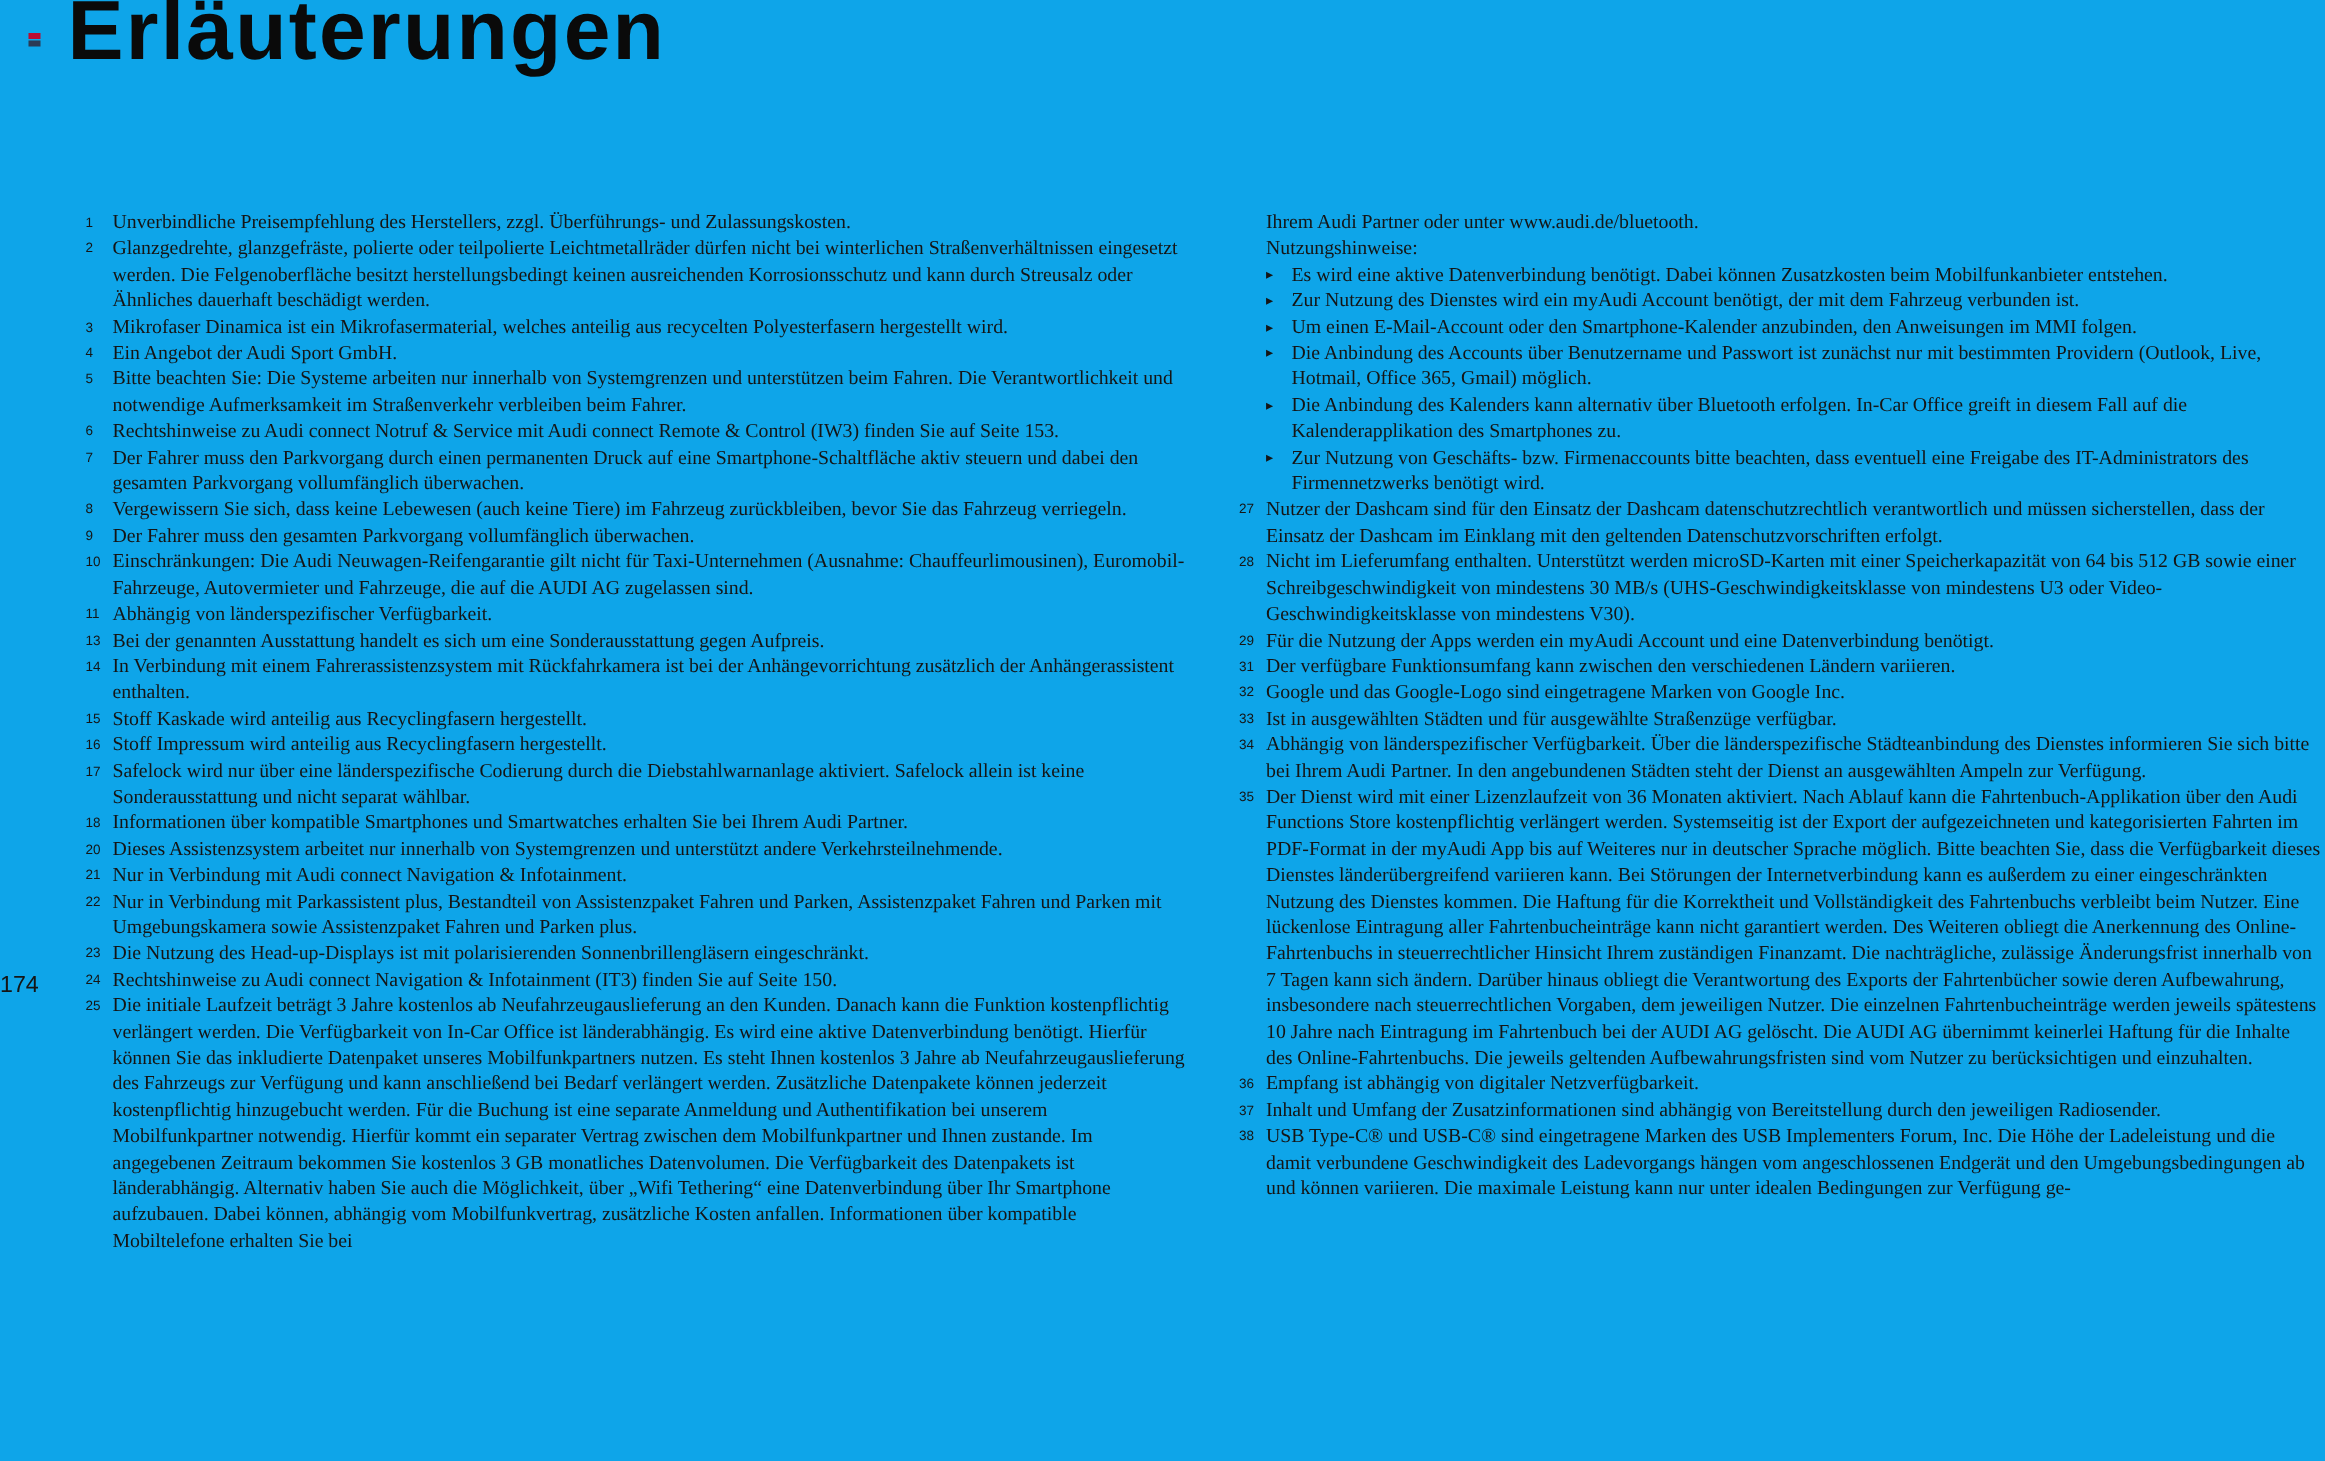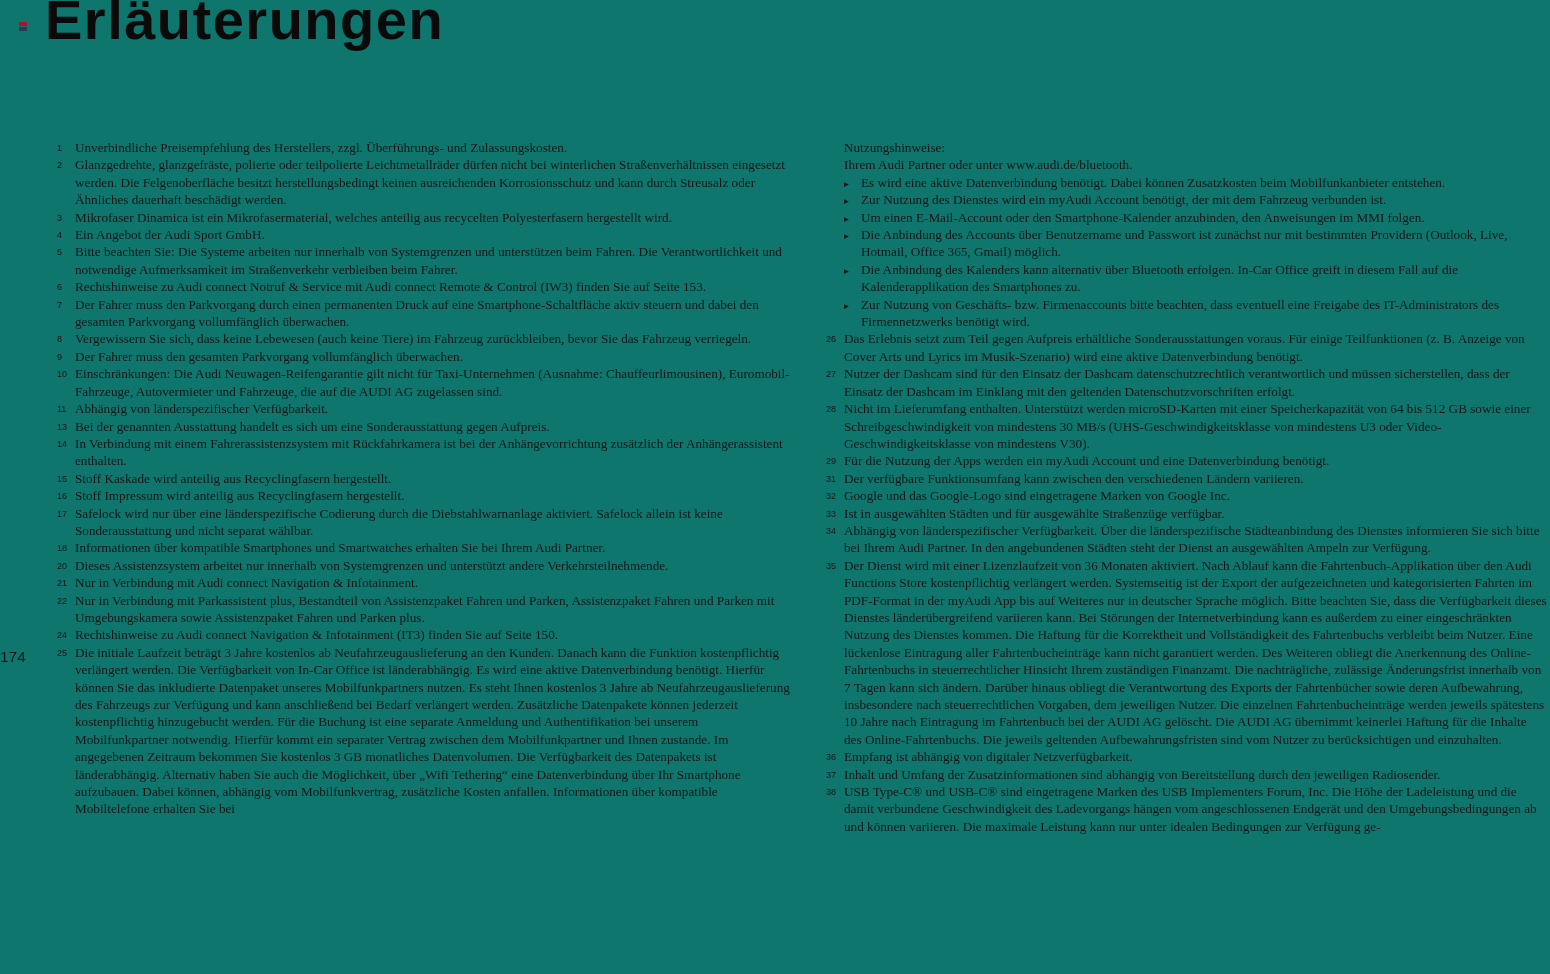--- a/index.html
+++ b/index.html
@@ -6,21 +6,21 @@
   html, body { margin: 0; padding: 0; }
   body {
     background: #ffffff;
     font-family: "Liberation Sans", "DejaVu Sans", sans-serif;
     color: #151515;
   }
   .page {
     position: relative;
     width: 1550px;
     height: 974px;
-    background: #0f766e;
+    background: #0ea5e9;
     overflow: hidden;
   }
   .title {
     position: absolute;
     top: -13px;
     left: 45px;
     margin: 0;
     font-size: 56px;
     font-weight: 700;
     letter-spacing: 1.5px;
@@ -160,38 +160,42 @@
       </div>
       <div class="item fn">
         <span class="num">21</span>
         <span class="txt">Nur in Verbindung mit Audi connect Navigation &amp; Infotainment.</span>
       </div>
       <div class="item fn">
         <span class="num">22</span>
         <span class="txt">Nur in Verbindung mit Parkassistent plus, Bestandteil von Assistenzpaket Fahren und Parken, Assistenzpaket Fahren und Parken mit Umgebungskamera sowie Assistenzpaket Fahren und Parken plus.</span>
       </div>
       <div class="item fn">
+        <span class="num">23</span>
+        <span class="txt">Die Nutzung des Head-up-Displays ist mit polarisierenden Sonnenbrillengläsern eingeschränkt.</span>
+      </div>
+      <div class="item fn">
         <span class="num">24</span>
         <span class="txt">Rechtshinweise zu Audi connect Navigation &amp; Infotainment (IT3) finden Sie auf Seite 150.</span>
       </div>
       <div class="item fn">
         <span class="num">25</span>
         <span class="txt">Die initiale Laufzeit beträgt 3 Jahre kostenlos ab Neufahrzeugauslieferung an den Kunden. Danach kann die Funktion kostenpflichtig verlängert werden. Die Verfügbarkeit von In-Car Office ist länderabhängig. Es wird eine aktive Datenverbindung benötigt. Hierfür können Sie das inkludierte Datenpaket unseres Mobilfunkpartners nutzen. Es steht Ihnen kostenlos 3 Jahre ab Neufahrzeugauslieferung des Fahrzeugs zur Verfügung und kann anschließend bei Bedarf verlängert werden. Zusätzliche Datenpakete können jederzeit kostenpflichtig hinzugebucht werden. Für die Buchung ist eine separate Anmeldung und Authentifikation bei unserem Mobilfunkpartner notwendig. Hierfür kommt ein separater Vertrag zwischen dem Mobilfunkpartner und Ihnen zustande. Im angegebenen Zeitraum bekommen Sie kostenlos 3 GB monatliches Datenvolumen. Die Verfügbarkeit des Datenpakets ist länderabhängig. Alternativ haben Sie auch die Möglichkeit, über „Wifi Tethering“ eine Datenverbindung über Ihr Smartphone aufzubauen. Dabei können, abhängig vom Mobilfunkvertrag, zusätzliche Kosten anfallen. Informationen über kompatible Mobiltelefone erhalten Sie bei</span>
       </div>
     </div>
 
   <div class="col col-right" id="col-right">
       <div class="item cont">
         <span class="gutter"></span>
+        <span class="txt">Ihrem Audi Partner oder unter www.audi.de/bluetooth.</span>
+      </div>
+      <div class="item cont">
+        <span class="gutter"></span>
         <span class="txt">Nutzungshinweise:</span>
       </div>
-      <div class="item cont">
-        <span class="gutter"></span>
-        <span class="txt">Ihrem Audi Partner oder unter www.audi.de/bluetooth.</span>
-      </div>
       <div class="item bullet">
         <span class="gutter"></span>
         <span class="arrow">▸</span>
         <span class="txt">Es wird eine aktive Datenverbindung benötigt. Dabei können Zusatzkosten beim Mobilfunkanbieter entstehen.</span>
       </div>
       <div class="item bullet">
         <span class="gutter"></span>
         <span class="arrow">▸</span>
         <span class="txt">Zur Nutzung des Dienstes wird ein myAudi Account benötigt, der mit dem Fahrzeug verbunden ist.</span>
       </div>
@@ -207,24 +211,20 @@
       </div>
       <div class="item bullet">
         <span class="gutter"></span>
         <span class="arrow">▸</span>
         <span class="txt">Die Anbindung des Kalenders kann alternativ über Bluetooth erfolgen. In-Car Office greift in diesem Fall auf die Kalenderapplikation des Smartphones zu.</span>
       </div>
       <div class="item bullet">
         <span class="gutter"></span>
         <span class="arrow">▸</span>
         <span class="txt">Zur Nutzung von Geschäfts- bzw. Firmenaccounts bitte beachten, dass eventuell eine Freigabe des IT-Administrators des Firmennetzwerks benötigt wird.</span>
-      </div>
-      <div class="item fn">
-        <span class="num">26</span>
-        <span class="txt">Das Erlebnis setzt zum Teil gegen Aufpreis erhältliche Sonderausstattungen voraus. Für einige Teilfunktionen (z. B. Anzeige von Cover Arts und Lyrics im Musik-Szenario) wird eine aktive Datenverbindung benötigt.</span>
       </div>
       <div class="item fn">
         <span class="num">27</span>
         <span class="txt">Nutzer der Dashcam sind für den Einsatz der Dashcam datenschutzrechtlich verantwortlich und müssen sicherstellen, dass der Einsatz der Dashcam im Einklang mit den geltenden Datenschutzvorschriften erfolgt.</span>
       </div>
       <div class="item fn">
         <span class="num">28</span>
         <span class="txt">Nicht im Lieferumfang enthalten. Unterstützt werden microSD-Karten mit einer Speicherkapazität von 64 bis 512 GB sowie einer Schreibgeschwindigkeit von mindestens 30 MB/s (UHS-Geschwindigkeitsklasse von mindestens U3 oder Video-Geschwindigkeitsklasse von mindestens V30).</span>
       </div>
       <div class="item fn">

